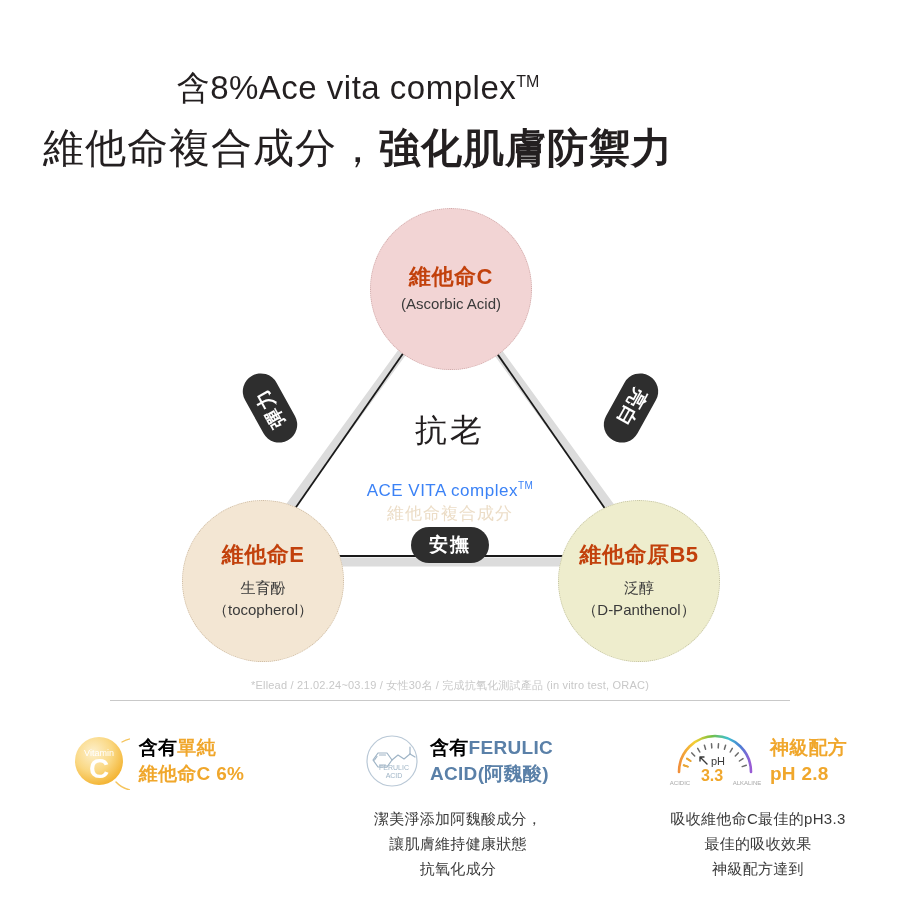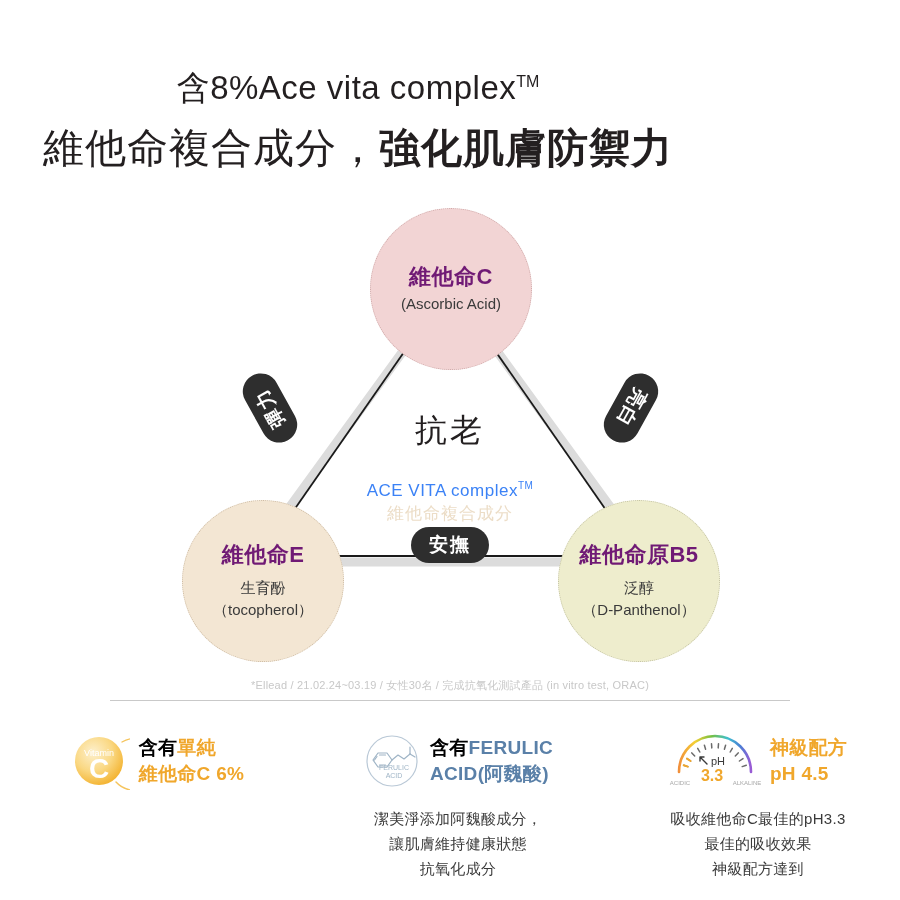--- a/index.html
+++ b/index.html
@@ -73,21 +73,21 @@
     display: flex;
     flex-direction: column;
     align-items: center;
     justify-content: center;
     text-align: center;
   }
   .node .n-title {
     font-size: 22px;
     font-weight: 700;
     letter-spacing: 0.5px;
-    color: #701a75;
+    color: #c2410c;
     line-height: 28px;
   }
   .node .n-sub {
     font-size: 15px;
     font-weight: 400;
     color: #3a3a3a;
     line-height: 22px;
   }
   .node.top {
     width: 160px; height: 160px;
@@ -394,21 +394,21 @@
             </g>
             <path d="M38 32 L31 25 M31 25 L31 29 M31 25 L35 25" fill="none" stroke="#3a3a3a" stroke-width="1.4" stroke-linecap="round" stroke-linejoin="round"></path>
             <text x="49" y="33" text-anchor="middle" font-family="'Liberation Sans', sans-serif" font-size="11" fill="#3a3a3a">pH</text>
             <text x="43" y="49" text-anchor="middle" font-family="'Liberation Sans', sans-serif" font-size="16" font-weight="bold" fill="#f0a72c">3.3</text>
             <text x="11" y="53" text-anchor="middle" font-family="'Liberation Sans', sans-serif" font-size="6" fill="#a8a8a8">ACIDIC</text>
             <text x="78" y="53" text-anchor="middle" font-family="'Liberation Sans', sans-serif" font-size="6" fill="#a8a8a8">ALKALINE</text>
           </svg>
         </div>
         <div class="feature-title">
           <div class="t-orange">神級配方</div>
-          <div class="t-orange">pH 4.5</div>
+          <div class="t-orange">pH 2.8</div>
         </div>
       </div>
       <div class="feature-body">
         <div>吸收維他命C最佳的pH3.3</div>
         <div>最佳的吸收效果</div>
         <div>神級配方達到</div>
       </div>
     </div>
 
   </div>

